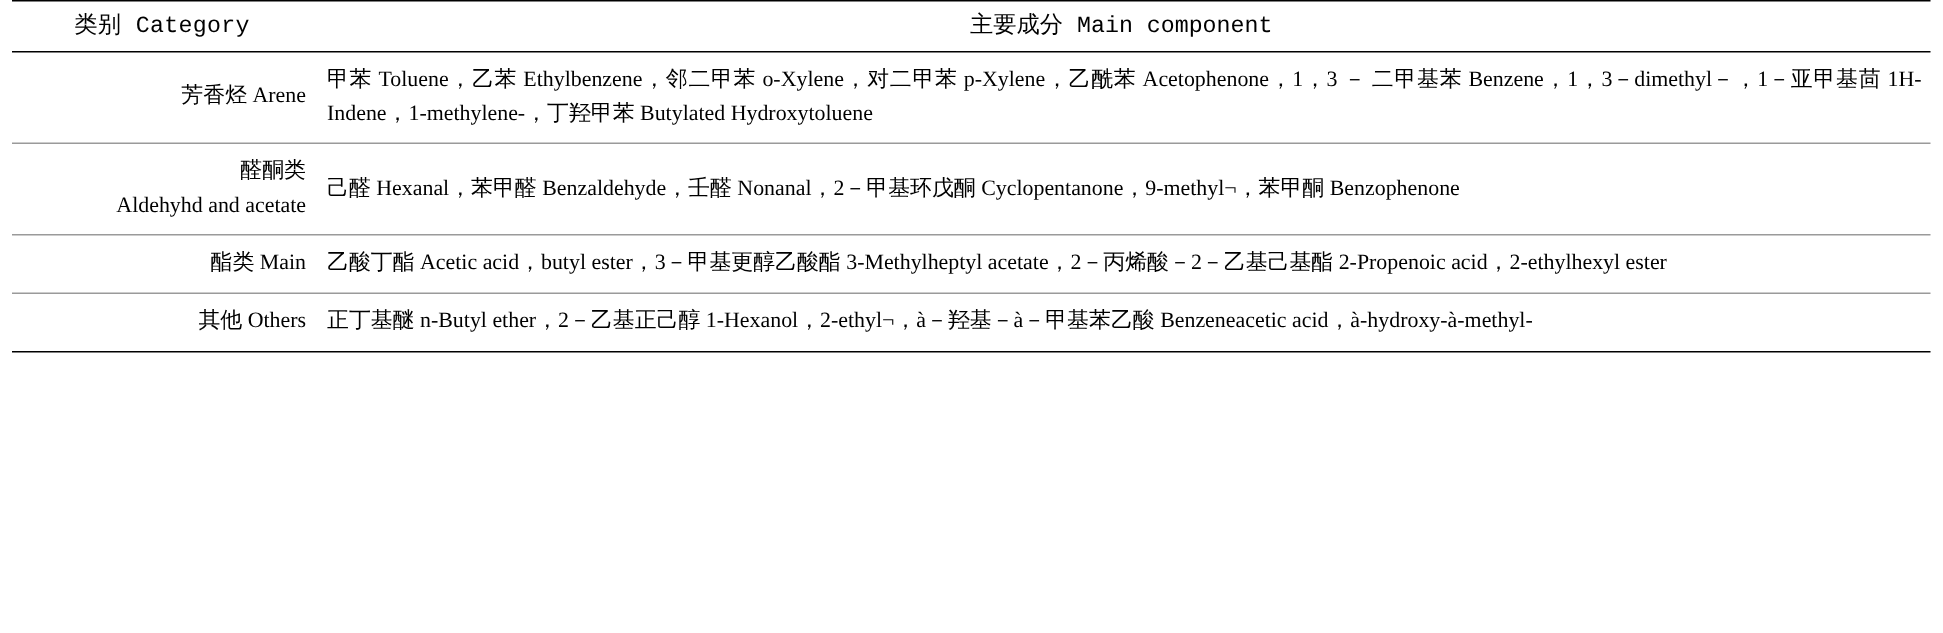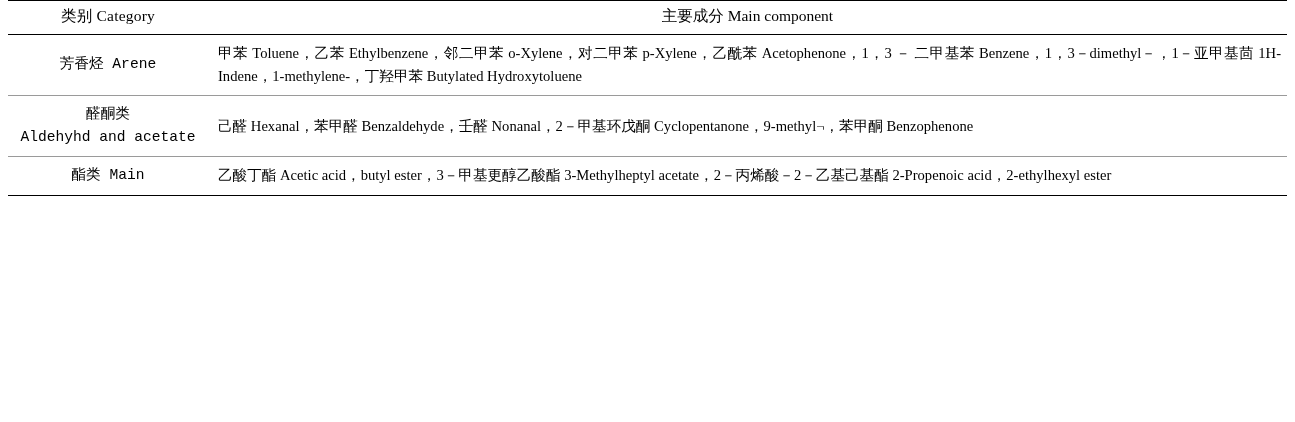--- a/index.html
+++ b/index.html
@@ -26,42 +26,42 @@
   }
   table.data-table col.col-cat { width: 200px; }
   table.data-table col.col-main { width: auto; }
 
   thead th {
     font-weight: normal;
     font-size: 15.5px;
     text-align: center;
     padding: 5px 4px 7px 4px;
     vertical-align: middle;
+    font-family: Liberation Mono, monospace;
   }
   
   thead tr {
     border-top: 1.6px solid #000;
     border-bottom: 0.9px solid #000;
   }
   tbody tr {
     border-bottom: 0.6px solid #9a9a9a;
   }
   tbody tr:last-child {
     border-bottom: 1.6px solid #000;
   }
   tbody td {
     font-size: 14.6px;
     vertical-align: middle;
     padding: 7px 4px 8px 4px;
     line-height: 1.55;
   }
   td.cat {
-    text-align: center;
+    text-align: right;
     white-space: pre-line;
-    font-family: Liberation Mono, monospace;
   }
   td.main {
     text-align: left;
     padding-left: 10px;
     padding-right: 6px;
     text-align: justify;
     text-justify: inter-character;
   }
   .hdr-cat { letter-spacing: 0.2px; }
 </style>
@@ -87,15 +87,19 @@
       </tr>
       <tr>
         <td class="cat">醛酮类
 Aldehyhd and acetate</td>
         <td class="main">己醛 Hexanal，苯甲醛 Benzaldehyde，壬醛 Nonanal，2－甲基环戊酮 Cyclopentanone，9-methyl¬，苯甲酮 Benzophenone</td>
       </tr>
       <tr>
         <td class="cat">酯类 Main</td>
         <td class="main">乙酸丁酯 Acetic acid，butyl ester，3－甲基更醇乙酸酯 3-Methylheptyl acetate，2－丙烯酸－2－乙基己基酯 2-Propenoic acid，2-ethylhexyl ester</td>
       </tr>
+      <tr>
+        <td class="cat">其他 Others</td>
+        <td class="main">正丁基醚 n-Butyl ether，2－乙基正己醇 1-Hexanol，2-ethyl¬，à－羟基－à－甲基苯乙酸 Benzeneacetic acid，à-hydroxy-à-methyl-</td>
+      </tr>
     </tbody>
   </table>
 </div>
 
 </body></html>

